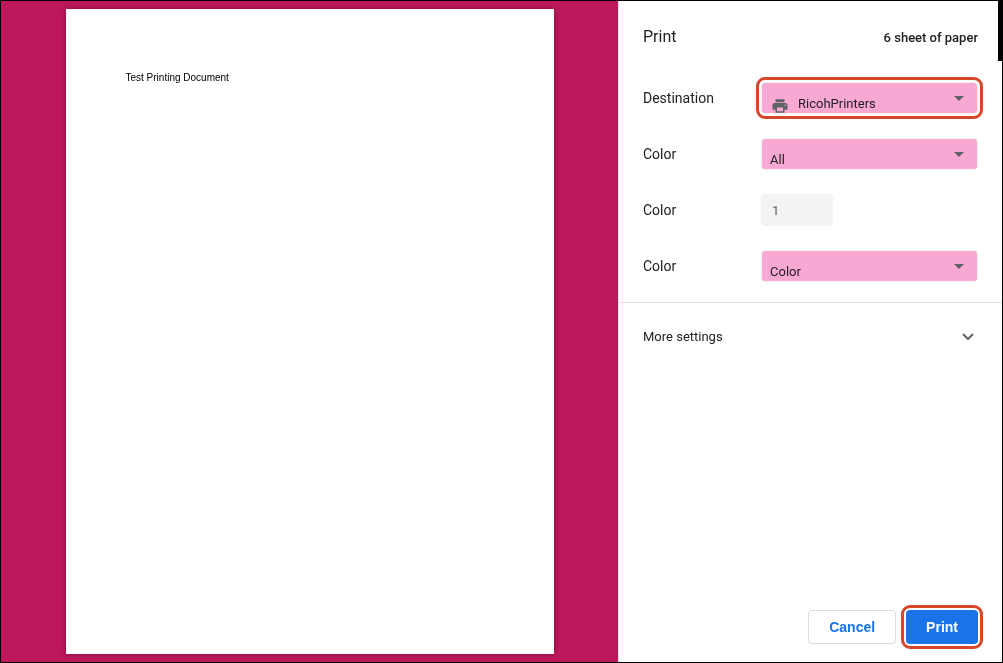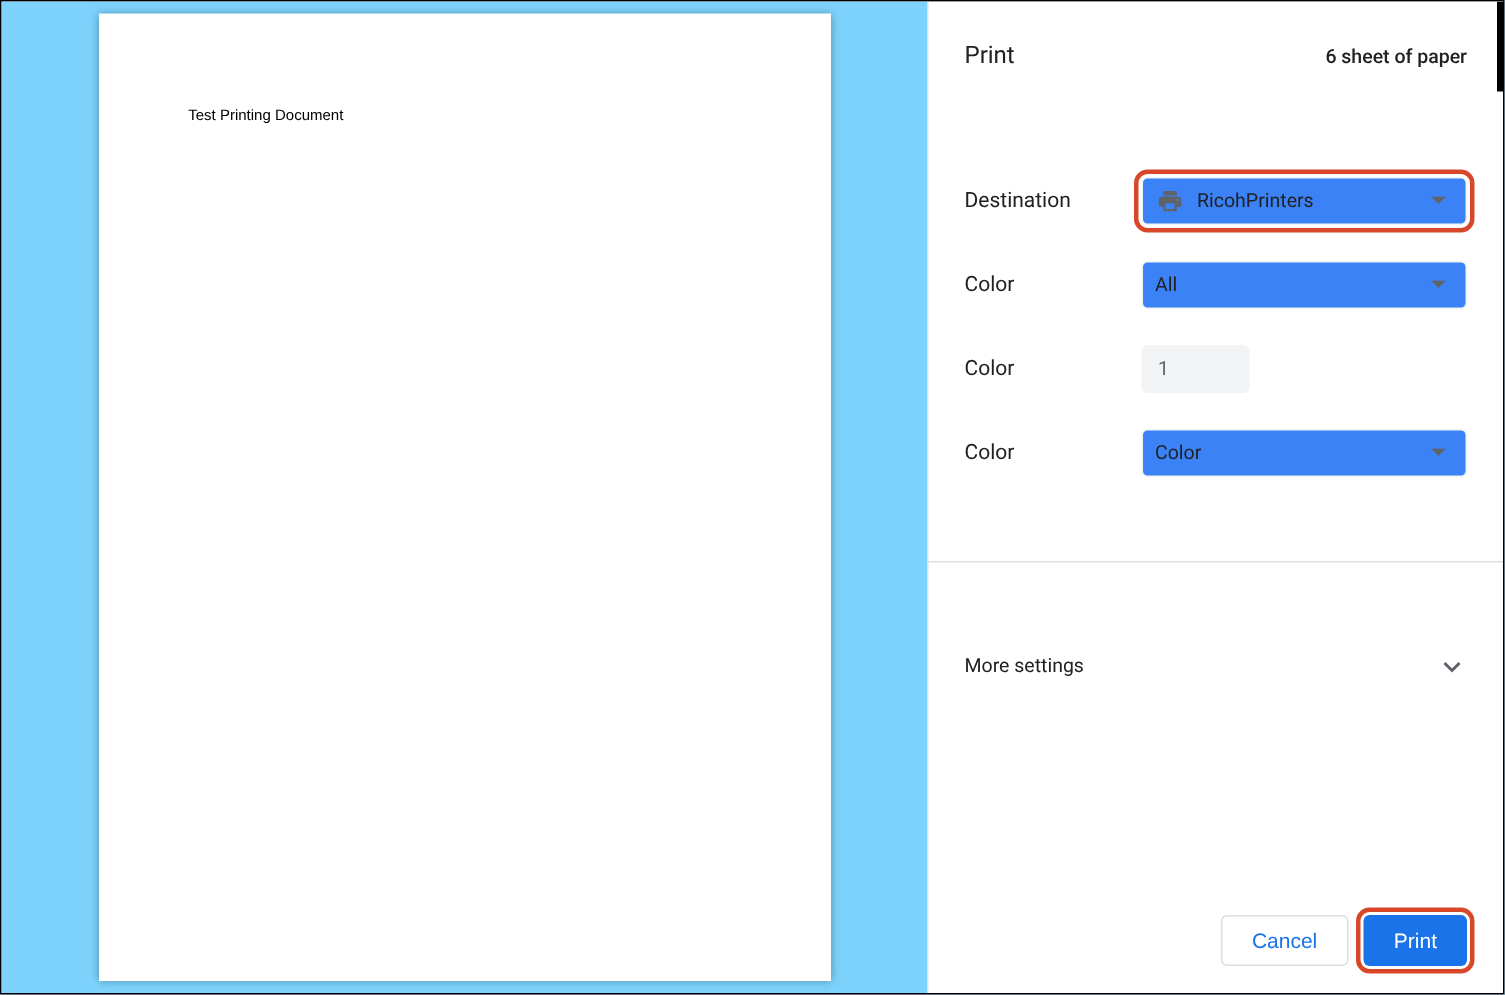--- a/index.html
+++ b/index.html
@@ -14,21 +14,21 @@
       border: 1px solid #000;
     }
     .dialog {
       display: flex;
       width: 100%;
       height: 100%;
     }
     
     .preview-area {
       flex: 1;
-      background: #7dd3fc;
+      background: #be185d;
       display: flex;
       justify-content: center;
       align-items: center;
       padding: 8px 0;
     }
     .paper {
       width: 488px;
       height: 645px;
       background: #fff;
       box-shadow: 0 0 6px rgba(0,0,0,0.35);
@@ -43,21 +43,20 @@
       color: #000;
     }
     
     .panel {
       width: 384px;
       background: #fff;
       display: flex;
       flex-direction: column;
       border-left: 1px solid #e0e0e0;
       position: relative;
-      gap: 36px;
     }
     .panel-scrollbar {
       position: absolute;
       top: 0;
       right: 0;
       width: 4px;
       height: 60px;
       background: #000;
     }
     .panel-header {
@@ -88,26 +87,26 @@
       width: 118px;
       font-size: 14px;
       color: #202124;
     }
     .setting-control {
       flex: 1;
     }
     .select {
       width: 100%;
       height: 32px;
-      background: #3b82f6;
+      background: #f9a8d4;
       border: 1px solid #f1f3f4;
       border-radius: 4px;
       display: flex;
-      align-items: center;
-      padding: 0 8px;
+      align-items: flex-start;
+      padding: 13px 8px;
       font-size: 13px;
       color: #202124;
       cursor: pointer;
       position: relative;
     }
     .select .printer-icon {
       width: 20px;
       height: 20px;
       margin-right: 8px;
       display: flex;
@@ -163,21 +162,21 @@
       padding: 16px 24px 18px;
       display: flex;
       justify-content: flex-end;
       gap: 10px;
     }
     .btn {
       height: 34px;
       padding: 0 20px;
       border-radius: 4px;
       font-size: 14px;
-      font-weight: 400;
+      font-weight: 700;
       display: flex;
       align-items: center;
       justify-content: center;
       cursor: pointer;
       border: none;
     }
     .btn-cancel {
       background: #fff;
       color: #1a73e8;
       border: 1px solid #dadce0;

